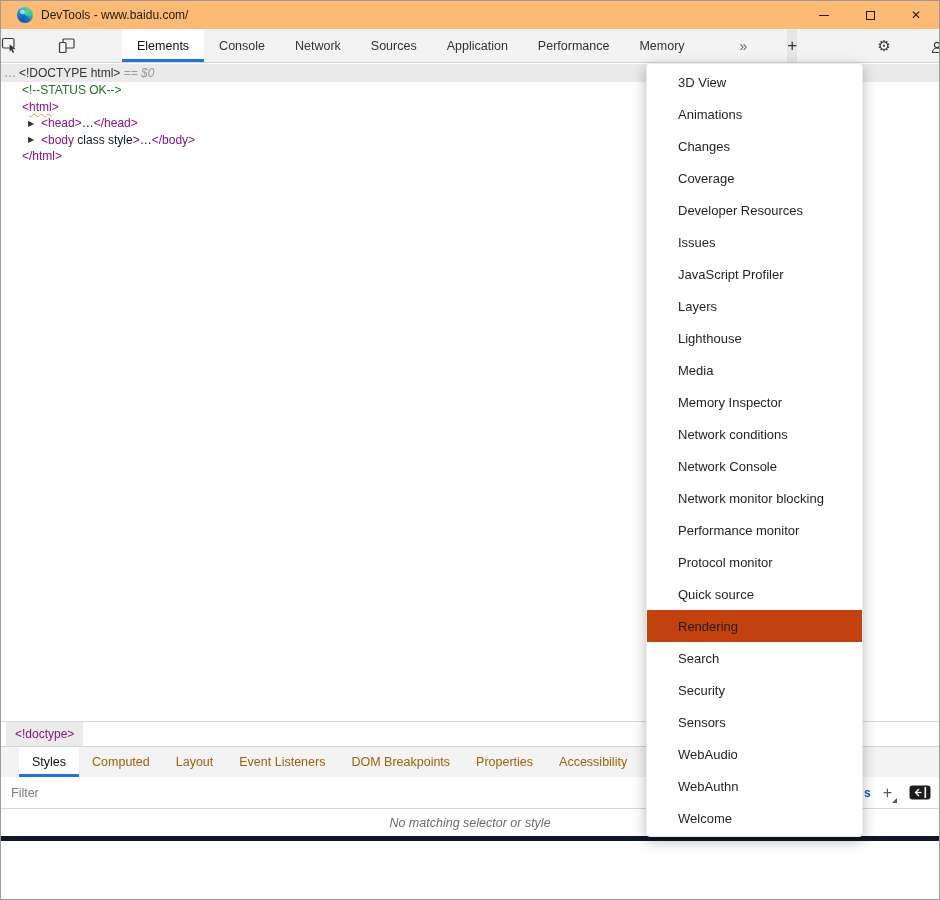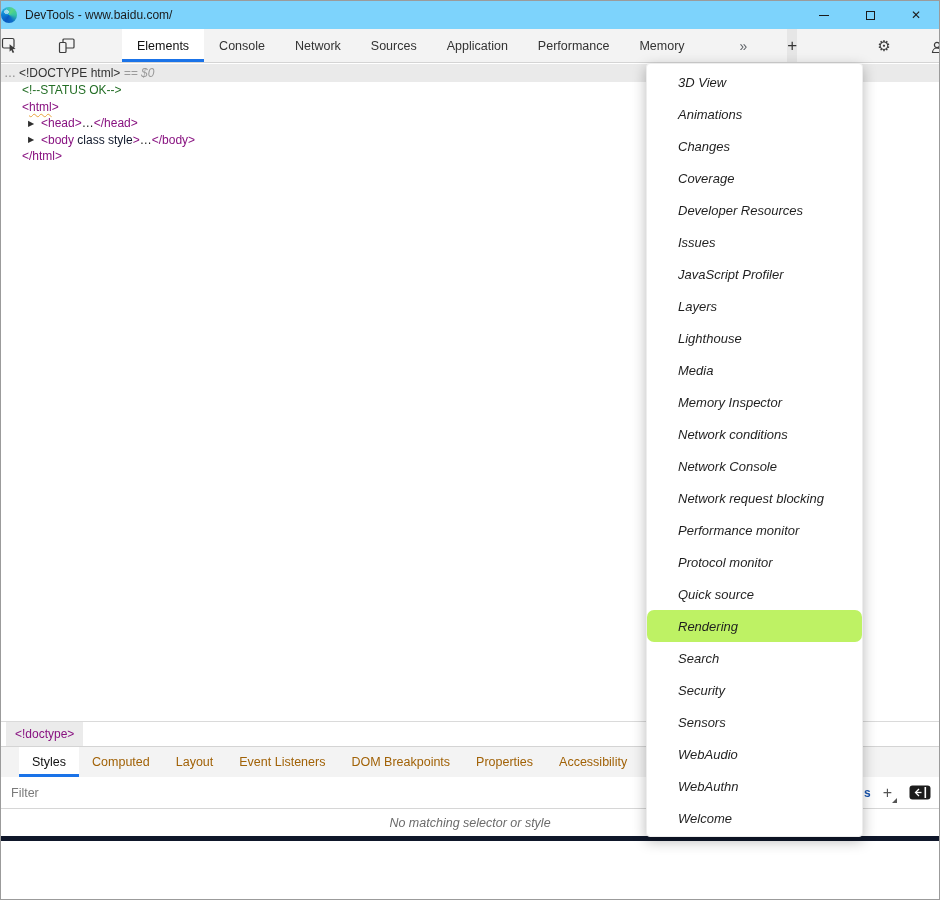--- a/index.html
+++ b/index.html
@@ -1,20 +1,20 @@
 <!DOCTYPE html>
 <html><head>
 <meta charset="utf-8">
 <style>
   html,body{margin:0;padding:0;background:#fff;}
   *{box-sizing:border-box;font-family:"Liberation Sans",sans-serif;}
   .window{position:relative;width:940px;height:900px;border:1px solid #9b9b9b;display:flex;flex-direction:column;overflow:hidden;background:#fff;}
 
   
-  .titlebar{height:28px;background:#7dd3fc;display:flex;align-items:center;padding-left:0;flex:0 0 auto;}
+  .titlebar{height:28px;background:#fdba74;display:flex;align-items:center;padding-left:16px;flex:0 0 auto;}
   .edge-logo{width:16px;height:16px;border-radius:50%;
     background:
       radial-gradient(circle at 34% 30%, rgba(255,255,255,.55) 0 14%, rgba(255,255,255,0) 16%),
       conic-gradient(from 210deg, #0a59c0, #0d7fd4, #2cb3da, #59d683, #35c4a2, #0f6ec9, #0a59c0);}
   .title-text{margin-left:8px;font-size:12px;color:#1b1b1b;}
   .win-controls{margin-left:auto;display:flex;height:100%;}
   .win-btn{width:46px;height:100%;display:flex;align-items:center;justify-content:center;cursor:default;}
   .min-glyph{width:10px;height:1px;background:#1b1b1b;}
   .max-glyph{width:9px;height:9px;border:1px solid #1b1b1b;}
   .close-glyph{font-size:12px;color:#1b1b1b;line-height:1;}
@@ -60,22 +60,22 @@
   .partial-label{font-size:12px;color:#1a56b0;font-weight:bold;}
   .new-rule{position:relative;font-size:16px;color:#555;font-weight:300;line-height:1;padding-right:5px;}
   .new-rule::after{content:"";position:absolute;right:0;bottom:-2px;border-left:5px solid transparent;border-bottom:5px solid #555;}
   .msg-row{height:32px;background:#fff;border-bottom:5px solid #0f172a;display:flex;align-items:center;justify-content:center;flex:0 0 auto;}
   .msg-text{font-size:12.5px;font-style:italic;color:#6b6b6b;}
   .bottom-rest{flex:0 0 auto;height:58px;background:#fff;}
 
   
   .menu{position:absolute;left:645px;top:62px;width:217px;background:#fff;border:1px solid #ededed;border-radius:4px;
     box-shadow:0 4px 14px rgba(0,0,0,.28);padding:2px 0;z-index:20;}
-  .menu-item{height:32px;display:flex;align-items:center;padding-left:31px;font-size:13px;color:#1f1f1f;white-space:nowrap;font-style:italic;}
-  .menu-item.highlighted{background:#bef264;border-radius:7px;}
+  .menu-item{height:32px;display:flex;align-items:center;padding-left:31px;font-size:13px;color:#1f1f1f;white-space:nowrap;}
+  .menu-item.highlighted{background:#c2410c;}
 
   svg{display:block;}
 </style>
 </head>
 <body>
 
 <div class="window">
 
   <div class="titlebar">
     <div class="edge-logo"></div>
@@ -198,21 +198,21 @@
     <div class="menu-item">Coverage</div>
     <div class="menu-item">Developer Resources</div>
     <div class="menu-item">Issues</div>
     <div class="menu-item">JavaScript Profiler</div>
     <div class="menu-item">Layers</div>
     <div class="menu-item">Lighthouse</div>
     <div class="menu-item">Media</div>
     <div class="menu-item">Memory Inspector</div>
     <div class="menu-item">Network conditions</div>
     <div class="menu-item">Network Console</div>
-    <div class="menu-item">Network request blocking</div>
+    <div class="menu-item">Network monitor blocking</div>
     <div class="menu-item">Performance monitor</div>
     <div class="menu-item">Protocol monitor</div>
     <div class="menu-item">Quick source</div>
     <div class="menu-item highlighted">Rendering</div>
     <div class="menu-item">Search</div>
     <div class="menu-item">Security</div>
     <div class="menu-item">Sensors</div>
     <div class="menu-item">WebAudio</div>
     <div class="menu-item">WebAuthn</div>
     <div class="menu-item">Welcome</div>

